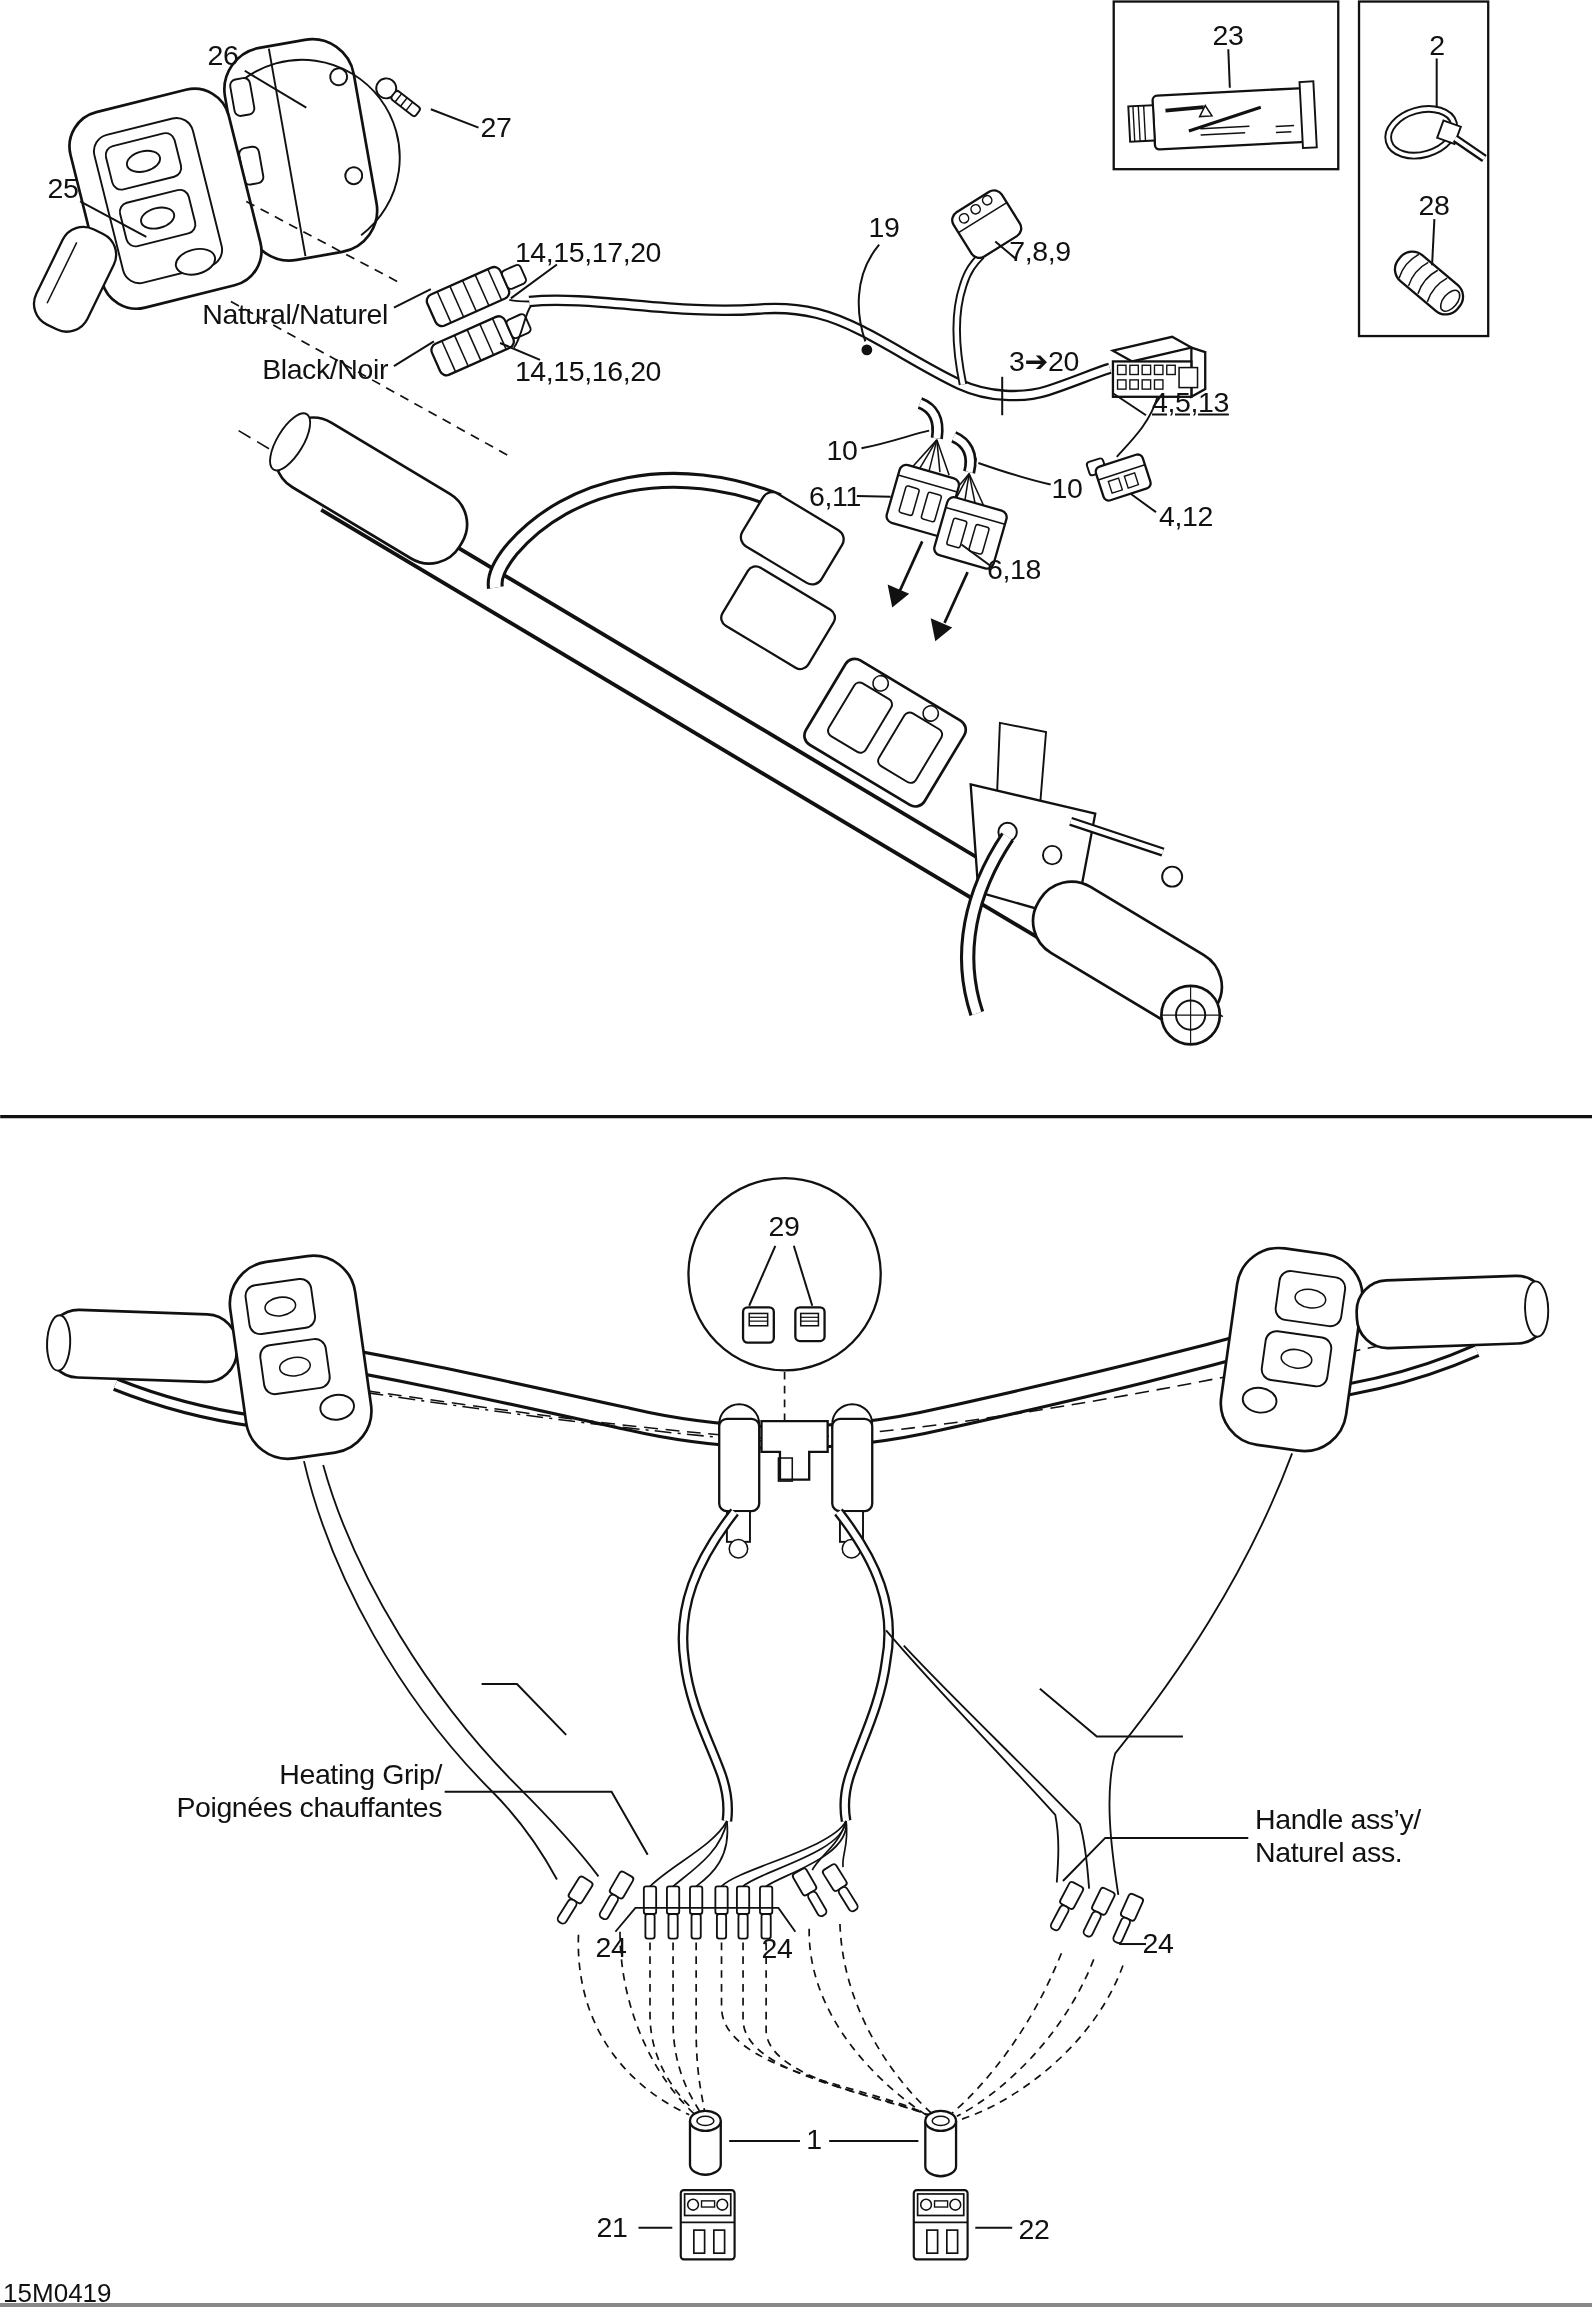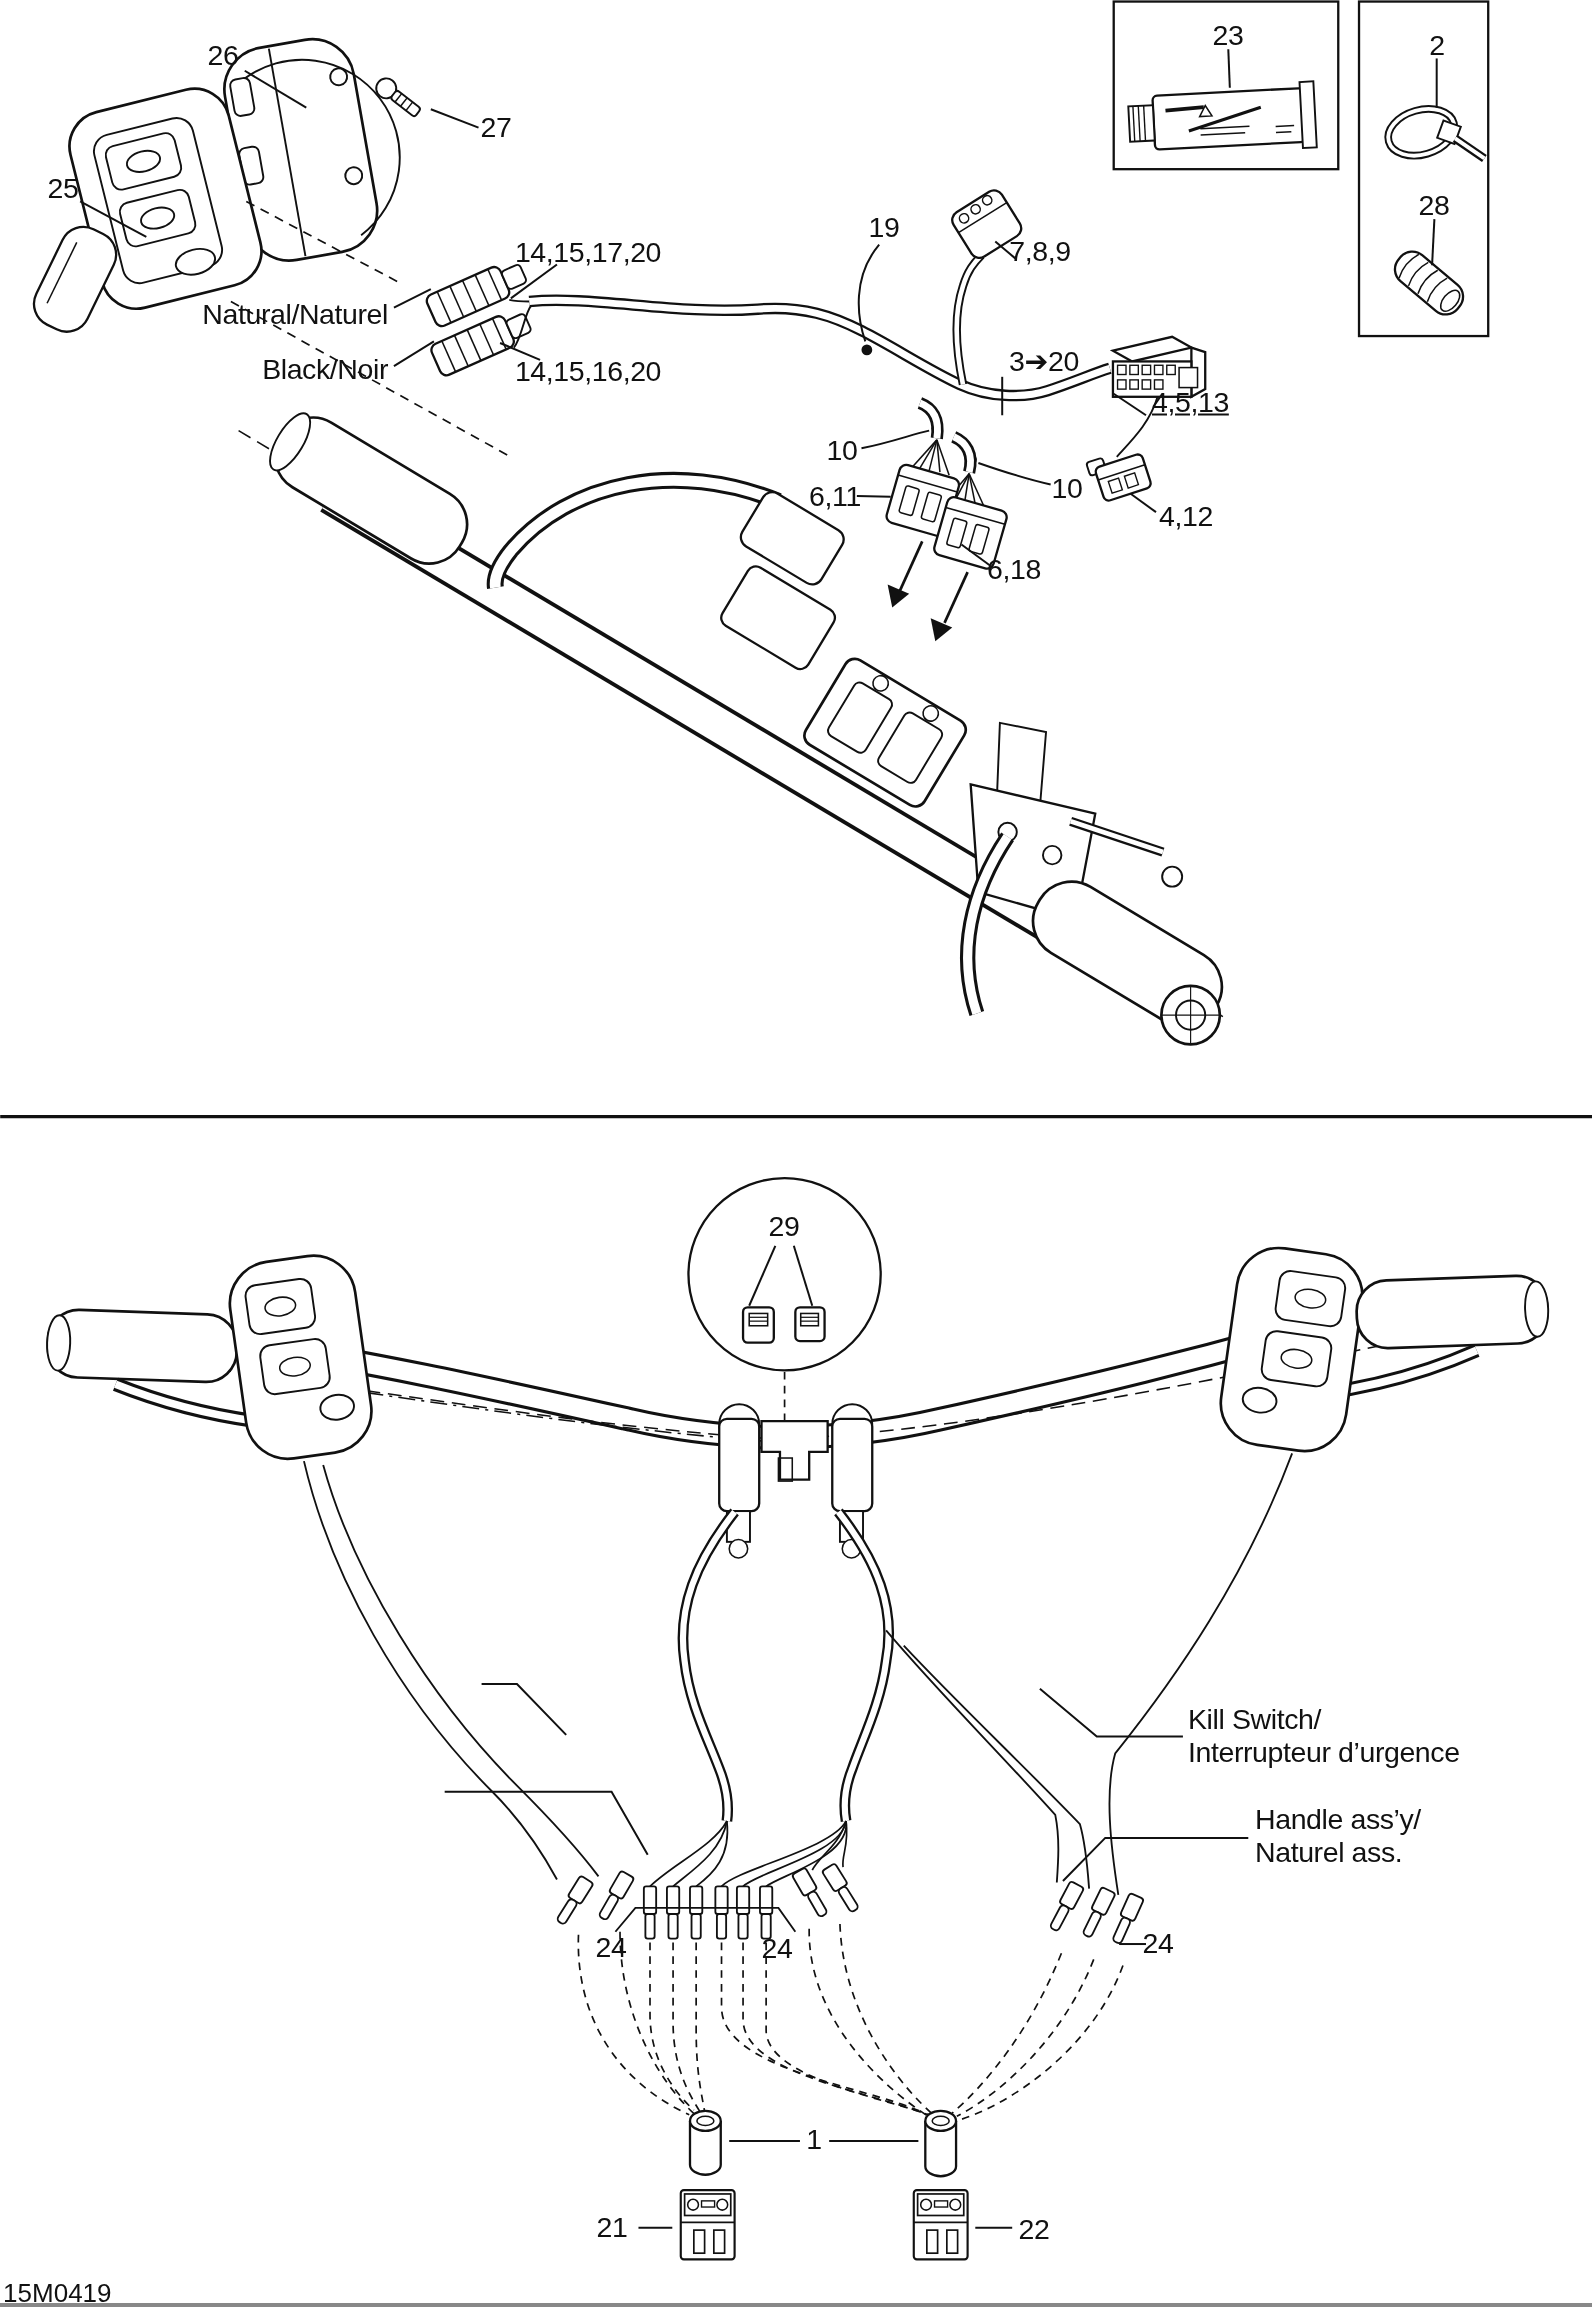--- a/index.html
+++ b/index.html
@@ -533,23 +533,23 @@
       </div>
       <div class="callout anchor-center" style="left: 1437px; top: 45px;">
         <div>2</div>
       </div>
       <div class="callout anchor-center" style="left: 1434px; top: 205px;">
         <div>28</div>
       </div>
       <div class="callout anchor-center" style="left: 784px; top: 1226px;">
         <div>29</div>
       </div>
-      <div class="callout anchor-left" style="left: 1188px; top: 1736px;">
-        <div>Kill Switch/</div>
-        <div>Interrupteur d’urgence</div>
+      <div class="callout anchor-right" style="left: 442px; top: 1791px;">
+        <div>Heating Grip/</div>
+        <div>Poignées chauffantes</div>
       </div>
       <div class="callout anchor-left" style="left: 1255px; top: 1836px;">
         <div>Handle ass’y/</div>
         <div>Naturel ass.</div>
       </div>
       <div class="callout anchor-center" style="left: 611px; top: 1947px;">
         <div>24</div>
       </div>
       <div class="callout anchor-center" style="left: 777px; top: 1948px;">
         <div>24</div>

